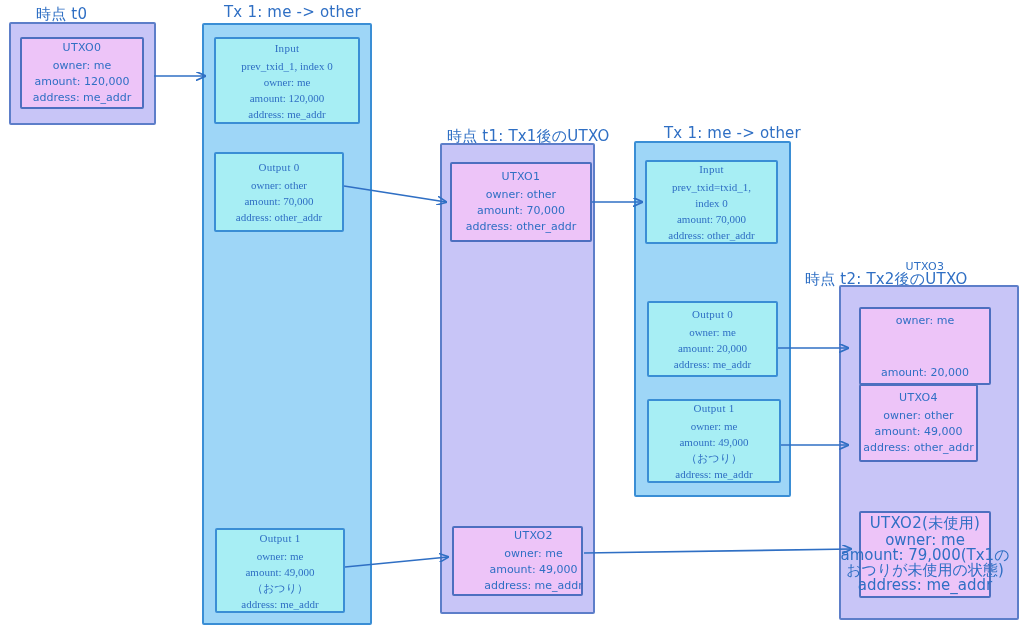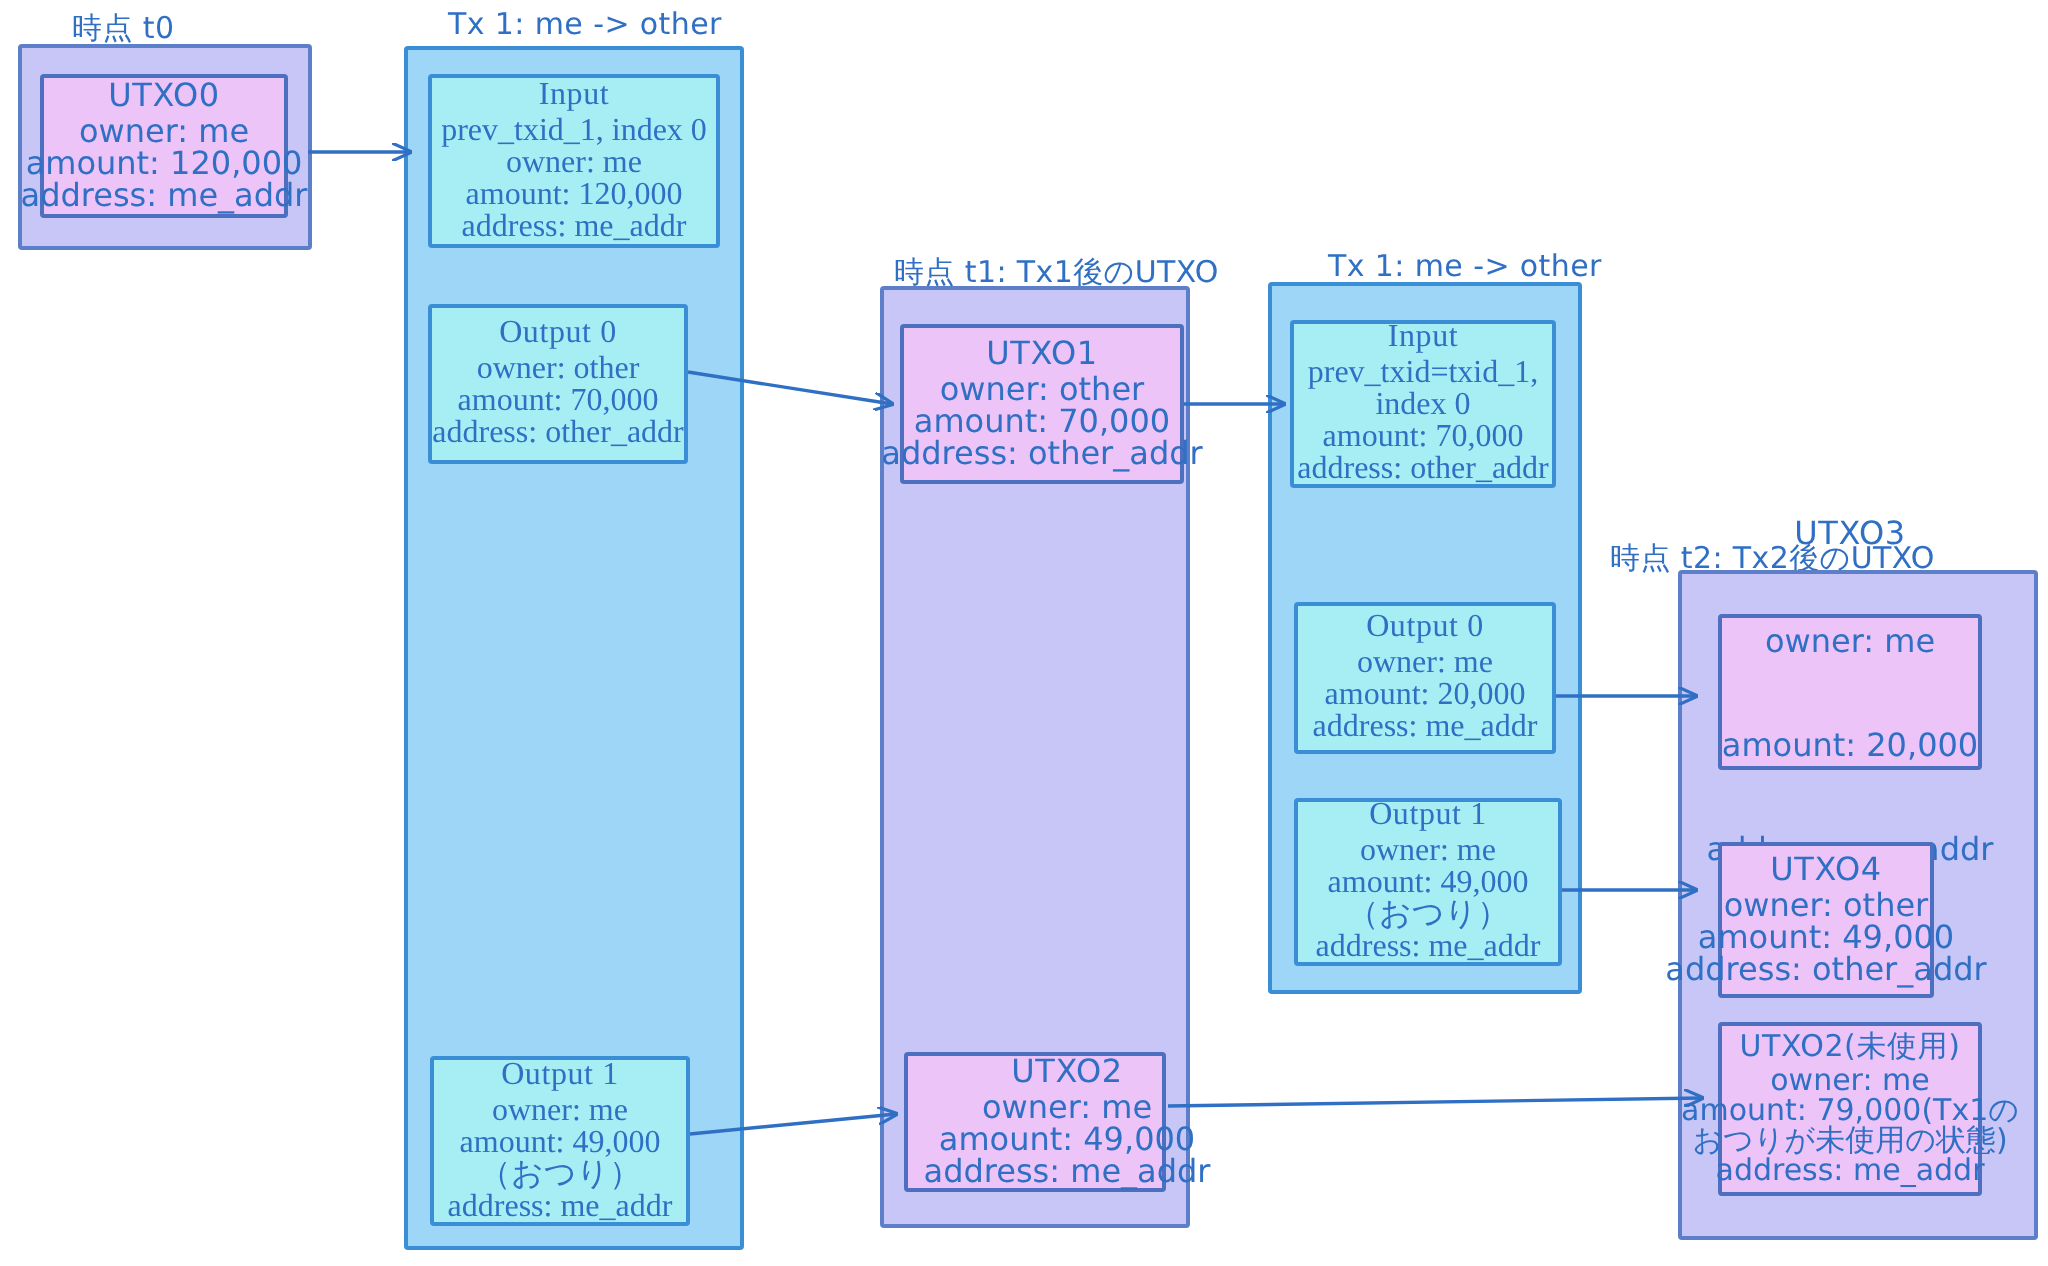--- a/index.html
+++ b/index.html
@@ -42,21 +42,21 @@
     position: absolute;
     box-sizing: border-box;
     border-radius: 2px;
     display: flex;
     flex-direction: column;
     align-items: center;
     justify-content: center;
     text-align: center;
     padding: 3px 4px;
     color: #2f6fc4;
-    font-size: 16px;
+    font-size: 11px;
     line-height: 16px;
     font-family: "DejaVu Sans", sans-serif;
   }
   .node.pink {
     background: #edc4f8;
     border: 2px solid #4d6fc0;
   }
   .node.cyan {
     background: #a7eef4;
     border: 2px solid #3a8ed5;
@@ -184,21 +184,21 @@
     <div class="line">address: me_addr</div>
   </div>
 
   <div class="node pink" style="left:859px; top:307px; width:132px; height:78px;gap:36px;">
     <div class="title">UTXO3</div>
     <div class="line">owner: me</div>
     <div class="line">amount: 20,000</div>
     <div class="line">address: me_addr</div>
   </div>
 
-  <div class="node pink" style="left:859px; top:421px; width:108px; height:78px;">
+  <div class="node pink" style="left:859px; top:384px; width:119px; height:78px;">
     <div class="title">UTXO4</div>
     <div class="line">owner: other</div>
     <div class="line">amount: 49,000</div>
     <div class="line">address: other_addr</div>
   </div>
 
   <div class="node pink" style="left:859px; top:511px; width:132px; height:87px; font-size:15px; line-height:15px;">
     <div class="title">UTXO2(未使用)</div>
     <div class="line">owner: me</div>
     <div class="line">amount: 79,000(Tx1の</div>

